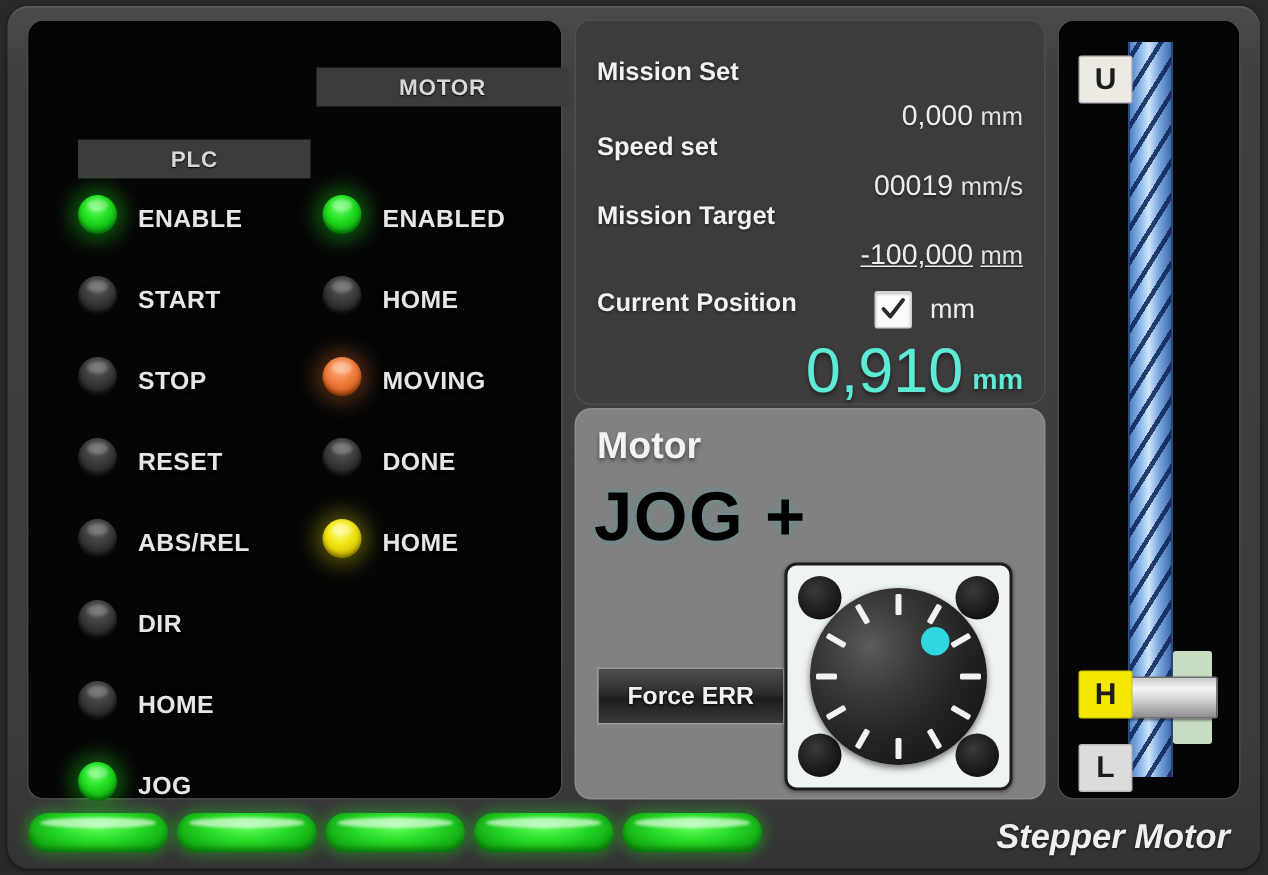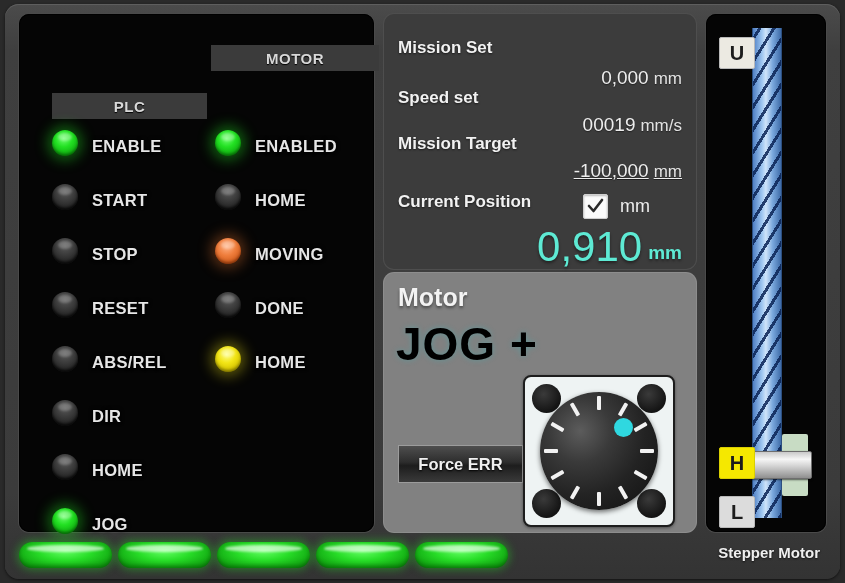--- a/index.html
+++ b/index.html
@@ -215,21 +215,21 @@
     position:absolute;top:4px;width:93px;height:26px;border-radius:13px;
     background:radial-gradient(ellipse at 50% 35%,#62ff62 0%,#27dd27 40%,#15af15 72%,#0b8a0b 100%);
     box-shadow:0 0 9px 2px rgba(35,215,35,.42), inset 0 -2px 4px rgba(0,70,0,.55);
   }
   .pill::after{
     content:"";position:absolute;left:9%;top:13%;width:82%;height:26%;
     border-radius:50%;background:rgba(255,255,255,.62);filter:blur(1px);
   }
   .brand{
     position:absolute;right:6px;top:6px;color:#efefef;
-    font-size:15px;font-weight:bold;
+    font-size:23px;font-weight:bold;font-style:italic;
     text-shadow:0 1px 2px rgba(0,0,0,.7);
   }
 </style>
 </head>
 <body>
 
 <div id="screen">
   <div class="frame"></div>
 
   <div class="panel panel-io">

